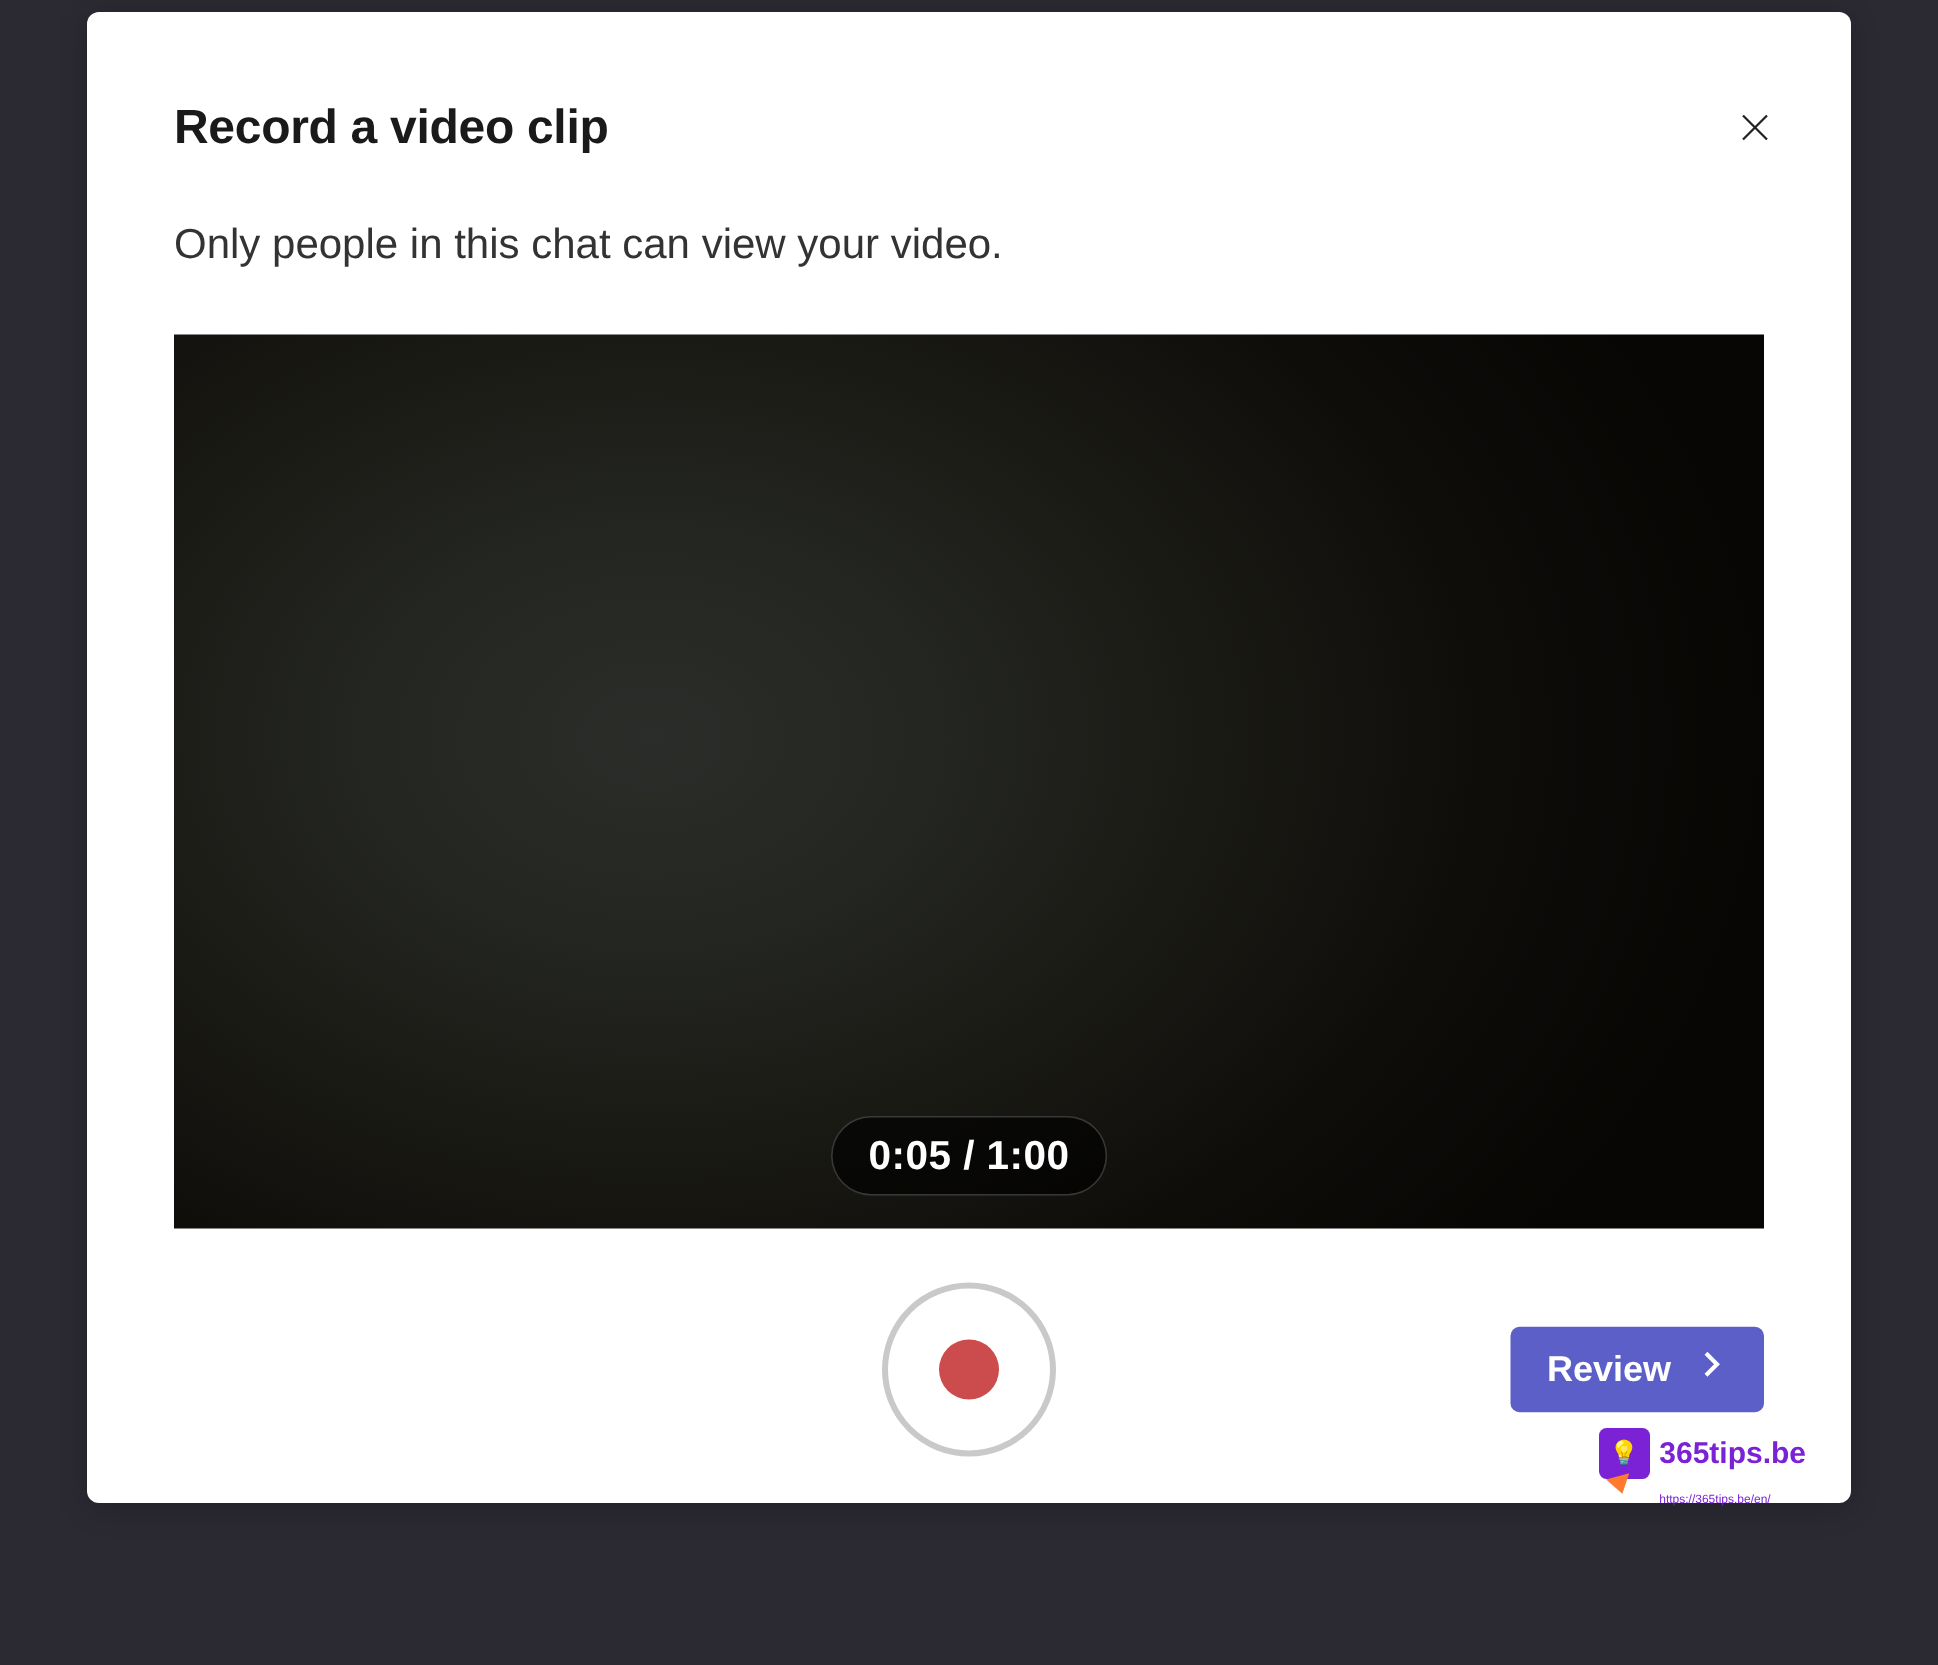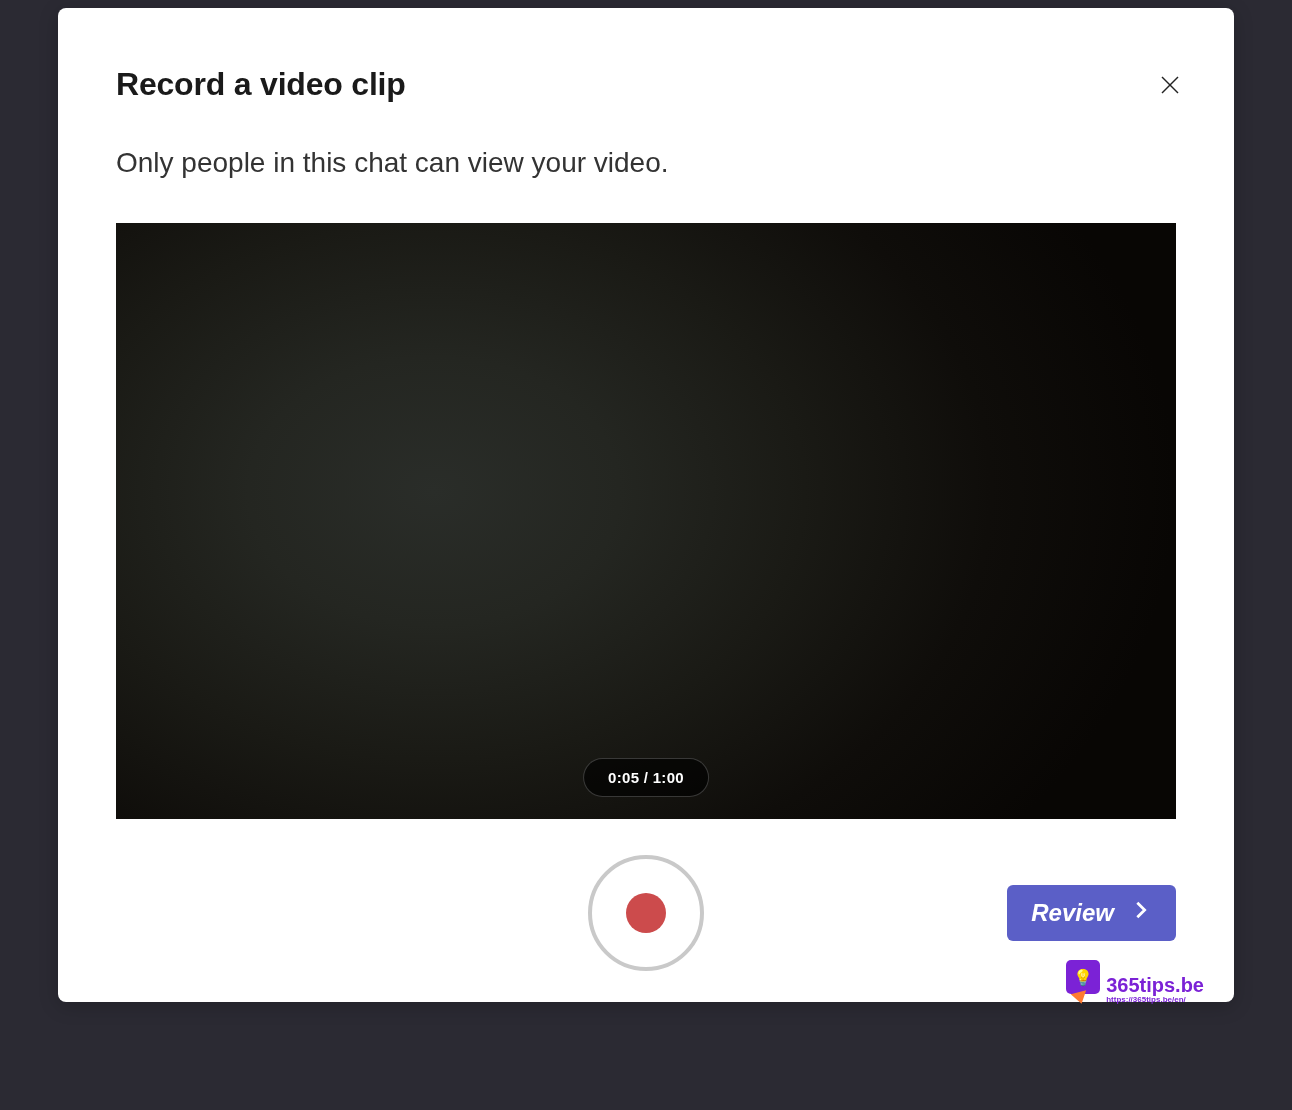--- a/index.html
+++ b/index.html
@@ -73,21 +73,21 @@
     .timer-pill {
       position: absolute;
       bottom: 22px;
       left: 50%;
       transform: translateX(-50%);
       background: rgba(0,0,0,0.65);
       border: 1px solid rgba(255,255,255,0.2);
       border-radius: 28px;
       padding: 10px 24px;
       color: #ffffff;
-      font-size: 15px;
+      font-size: 27px;
       font-weight: 600;
       letter-spacing: 0.3px;
     }
     .controls-row {
       margin-top: 36px;
       display: flex;
       align-items: center;
       justify-content: center;
       position: relative;
       height: 116px;
@@ -118,21 +118,20 @@
       color: #ffffff;
       border: none;
       border-radius: 6px;
       padding: 14px 24px;
       font-size: 24px;
       font-weight: 600;
       display: flex;
       align-items: center;
       gap: 16px;
       cursor: pointer;
-      font-style: italic;
     }
     .review-btn svg {
       width: 22px;
       height: 22px;
       stroke: #ffffff;
       stroke-width: 3;
       fill: none;
     }
     .watermark {
       position: absolute;
@@ -175,22 +174,21 @@
     }
     .wm-main {
       font-size: 20px;
       font-weight: 700;
       color: #7b22d6;
       margin-top: 25px;
     }
     .wm-sub {
       font-size: 8px;
       color: #7b22d6;
-      margin-top: 1px;
-      font-weight: bold;
+      margin-top: 17px;
     }
   </style>
 </head>
 <body>
 
 <div class="dialog">
   <div class="dialog-header">
     <h1 class="dialog-title">Record a video clip</h1>
     <button class="close-btn">
       <span>

